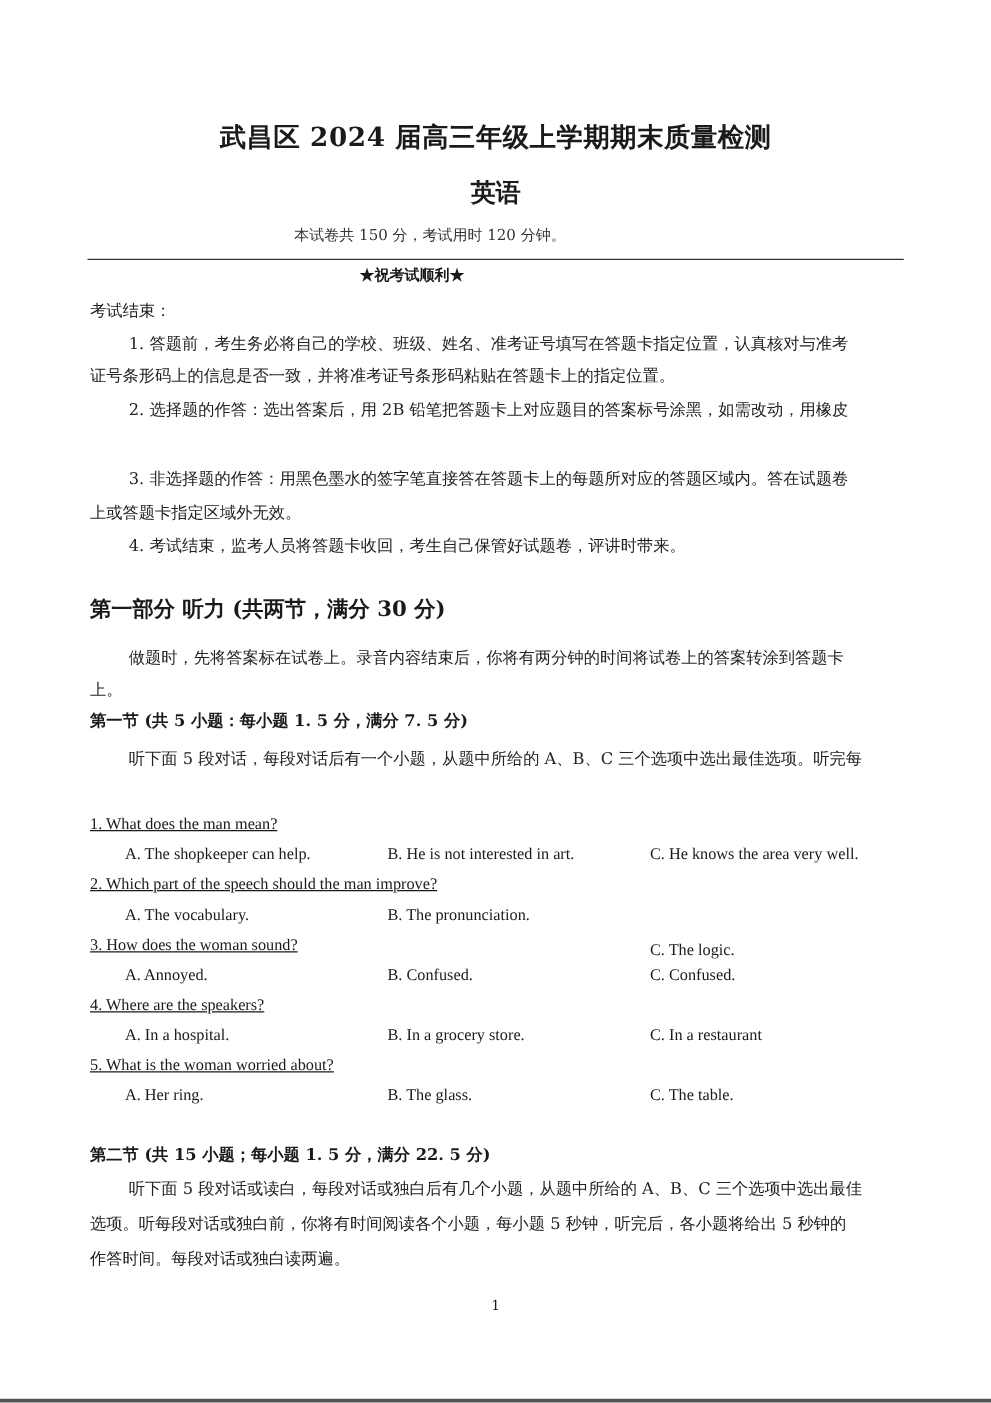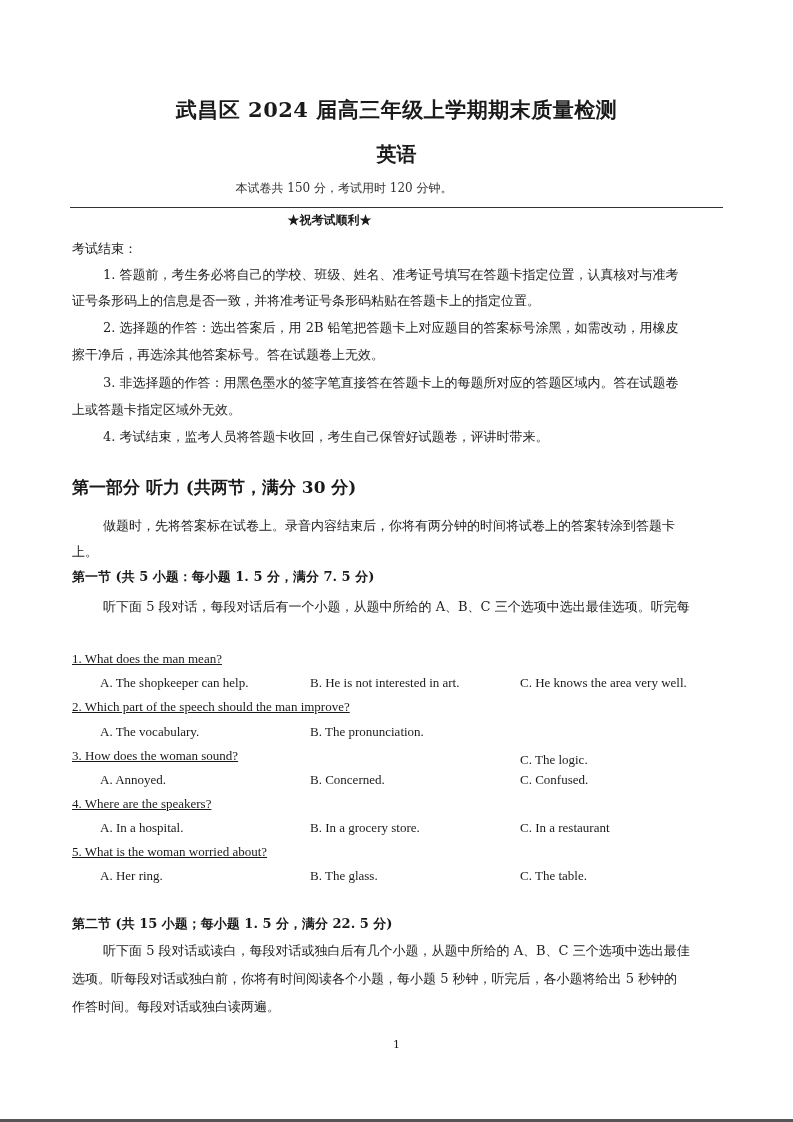--- a/index.html
+++ b/index.html
@@ -51,21 +51,20 @@
   <div class="abs title">武昌区 2024 届高三年级上学期期末质量检测</div>
   <div class="abs subject">英语</div>
   <div class="abs subtitle">本试卷共 150 分，考试用时 120 分钟。</div>
   <div class="abs rule"></div>
   <div class="abs motto">★祝考试顺利★</div>
 
   <div class="abs body-text flush" style="top:240px">考试结束：</div>
   <div class="abs body-text indent" style="top:266px">1. 答题前，考生务必将自己的学校、班级、姓名、准考证号填写在答题卡指定位置，认真核对与准考</div>
   <div class="abs body-text flush" style="top:292px">证号条形码上的信息是否一致，并将准考证号条形码粘贴在答题卡上的指定位置。</div>
   <div class="abs body-text indent" style="top:319px">2. 选择题的作答：选出答案后，用 2B 铅笔把答题卡上对应题目的答案标号涂黑，如需改动，用橡皮</div>
-  <div class="abs body-text flush" style="top:346px">擦干净后，再选涂其他答案标号。答在试题卷上无效。</div>
   <div class="abs body-text indent" style="top:374px">3. 非选择题的作答：用黑色墨水的签字笔直接答在答题卡上的每题所对应的答题区域内。答在试题卷</div>
   <div class="abs body-text flush" style="top:401px">上或答题卡指定区域外无效。</div>
   <div class="abs body-text indent" style="top:428px">4. 考试结束，监考人员将答题卡收回，考生自己保管好试题卷，评讲时带来。</div>
 
   <div class="abs h-part">第一部分  听力 (共两节，满分 30 分)</div>
   <div class="abs body-text indent" style="top:517px">做题时，先将答案标在试卷上。录音内容结束后，你将有两分钟的时间将试卷上的答案转涂到答题卡</div>
   <div class="abs body-text flush" style="top:543px">上。</div>
 
   <div class="abs h-sec" style="top:568px">第一节 (共 5 小题：每小题 1. 5 分，满分 7. 5 分)</div>
   <div class="abs body-text indent" style="top:598px">听下面 5 段对话，每段对话后有一个小题，从题中所给的 A、B、C 三个选项中选出最佳选项。听完每</div>
@@ -75,21 +74,21 @@
   <div class="abs opt optB" style="top:675px">B. He is not interested in art.</div>
   <div class="abs opt optC" style="top:675px">C. He knows the area very well.</div>
 
   <div class="abs q" style="top:699px">2. Which part of the speech should the man improve?</div>
   <div class="abs opt optA" style="top:724px">A. The vocabulary.</div>
   <div class="abs opt optB" style="top:724px">B. The pronunciation.</div>
   <div class="abs opt optC" style="top:752px">C. The logic.</div>
 
   <div class="abs q" style="top:748px">3. How does the woman sound?</div>
   <div class="abs opt optA" style="top:772px">A. Annoyed.</div>
-  <div class="abs opt optB" style="top:772px">B. Concerned.</div>
+  <div class="abs opt optB" style="top:772px">B. Confused.</div>
   <div class="abs opt optC" style="top:772px">C. Confused.</div>
 
   <div class="abs q" style="top:796px">4. Where are the speakers?</div>
   <div class="abs opt optA" style="top:820px">A. In a hospital.</div>
   <div class="abs opt optB" style="top:820px">B. In a grocery store.</div>
   <div class="abs opt optC" style="top:820px">C. In a restaurant</div>
 
   <div class="abs q" style="top:844px">5. What is the woman worried about?</div>
   <div class="abs opt optA" style="top:868px">A. Her ring.</div>
   <div class="abs opt optB" style="top:868px">B. The glass.</div>

